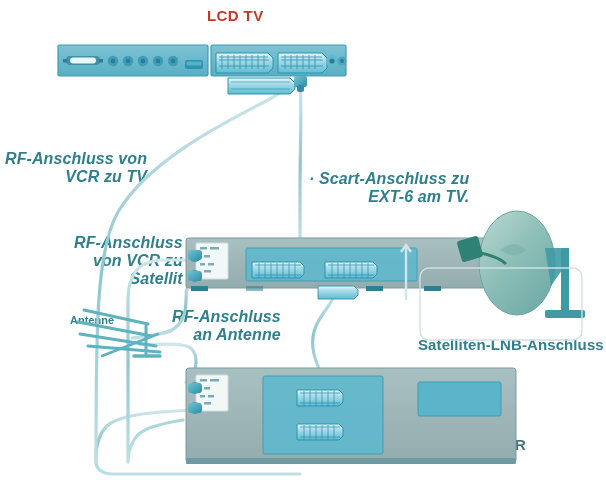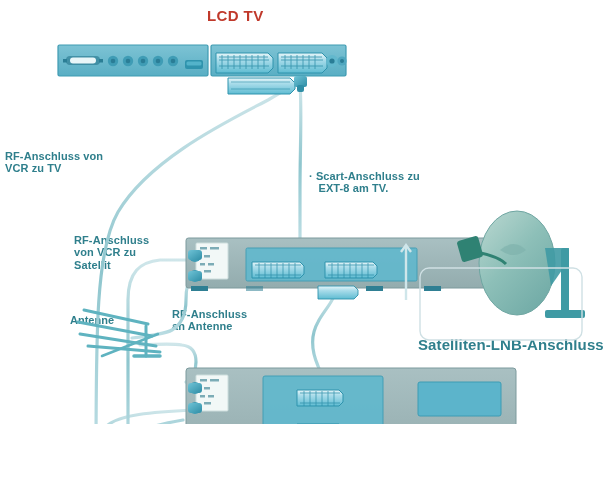--- a/index.html
+++ b/index.html
@@ -4,42 +4,43 @@
 <title>AV Anschluss Diagramm</title>
 <style>
   html,body{margin:0;padding:0;background:#fff;}
   body{
     font-family:"Liberation Sans", sans-serif;
     -webkit-font-smoothing:antialiased;
   }
   #stage{
     position:relative;
     width:606px;
-    height:424px;
+    height:501px;
     background:#ffffff;
     overflow:hidden;
+    text-align:right;
   }
 
   
   .lbl{
     position:absolute;
     font-weight:bold;
     color:#2f7f8c;
     line-height:1.12;
     letter-spacing:.1px;
     white-space:pre;
     text-shadow:0 0 1px rgba(255,255,255,.85);
   }
   .lbl.title{
     color:#c0392b;
     font-size:15px;
     letter-spacing:.4px;
   }
   .lbl.tiny{font-size:7px;font-weight:bold;color:#2b6f83;}
-  .lbl.body{font-size:11px;}
+  .lbl.body{font-size:16px;font-style:italic;}
   .lbl.mid{font-size:15px;}
 
   
   svg.layer{
     position:absolute;
     left:0;top:0;
     width:606px;height:501px;
     overflow:visible;
   }
   svg.layer.cables{z-index:2;}
@@ -363,21 +364,21 @@
   </svg>
 
   <div class="txtlayer">
 
     <div class="lbl title" style="left:207px;top:8px;">LCD TV</div>
 
     <div class="lbl body" style="left:5px;top:150px;">RF-Anschluss von
 VCR zu TV</div>
 
     <div class="lbl body" style="left:309px;top:170px;">· Scart-Anschluss zu
-   EXT-8 am TV.</div>
+   EXT-6 am TV.</div>
 
     <div class="lbl body" style="left:74px;top:234px;">RF-Anschluss
 von VCR zu
 Satellit</div>
 
     <div class="antenne-chip" style="left:70px;top:314px;">Antenne</div>
 
     <div class="lbl body" style="left:172px;top:308px;">RF-Anschluss
 an Antenne</div>
 

